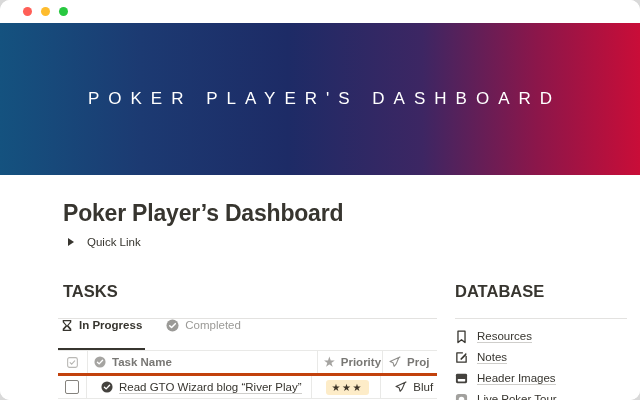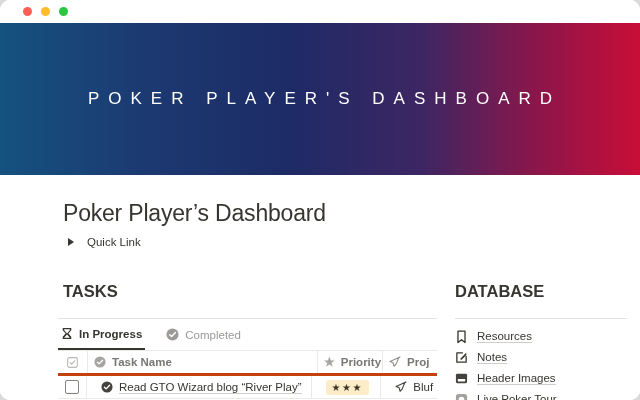--- a/index.html
+++ b/index.html
@@ -12,30 +12,30 @@
   .titlebar{height:23px;background:#fff;display:flex;align-items:center;padding-left:23px;gap:9px;}
   .dot{width:9px;height:9px;border-radius:50%;}
   
   .banner{
     height:152px;display:flex;align-items:center;justify-content:center;
     background:linear-gradient(90deg,#14527f 0%,#1c3a72 22%,#1d2b66 45%,#3d2663 66%,#8c164a 84%,#c90d38 100%);
   }
   .banner-title{color:#ffffff;font-size:17px;font-weight:300;letter-spacing:9px;padding-left:9px;}
   
   .content{position:relative;height:257px;background:#fff;color:#37352f;}
-  .page-title{position:absolute;left:63px;top:25px;font-size:23px;font-weight:400;letter-spacing:-0.2px;}
+  .page-title{position:absolute;left:63px;top:25px;font-size:23px;font-weight:700;letter-spacing:-0.2px;}
   .quick-link{position:absolute;left:68px;top:61px;display:flex;align-items:center;gap:13px;font-size:11.5px;cursor:pointer;}
   .quick-link .tri{width:0;height:0;border-left:6px solid #37352f;border-top:4px solid transparent;border-bottom:4px solid transparent;}
   .section-heading{font-size:16.5px;font-weight:700;line-height:22px;}
   .divider{border-top:1px solid #e3e2e0;margin-top:16px;}
   
   .tasks-col{position:absolute;left:58px;top:105px;width:379px;overflow:hidden;}
   .tasks-col .section-heading{margin-left:5px;}
   .tabs{display:flex;align-items:stretch;gap:18px;height:31px;}
-  .tab{display:flex;align-items:center;gap:6px;font-size:11.5px;padding:0 3px;cursor:pointer;}
+  .tab{display:flex;gap:6px;font-size:11.5px;padding:0 3px;cursor:pointer;}
   .tab.active{font-weight:700;color:#37352f;border-bottom:2px solid #37352f;}
   .tab.inactive{color:#9b9a97;}
   .table{width:440px;font-size:11.5px;}
   .trow{display:flex;height:22px;align-items:center;}
   .thead{color:#787774;border-top:1px solid #e9e9e7;border-bottom:3px solid #c2410c;font-weight:bold;}
   .tbody{border-bottom:1px solid #e9e9e7;color:#37352f;gap:8px;}
   .cell{display:flex;align-items:center;height:100%;box-sizing:border-box;padding:0 6px;gap:6px;}
   .c-check{width:30px;justify-content:center;border-right:1px solid #e9e9e7;}
   .c-task{width:230px;border-right:1px solid #e9e9e7;}
   .c-priority{width:65px;border-right:1px solid #e9e9e7;}

